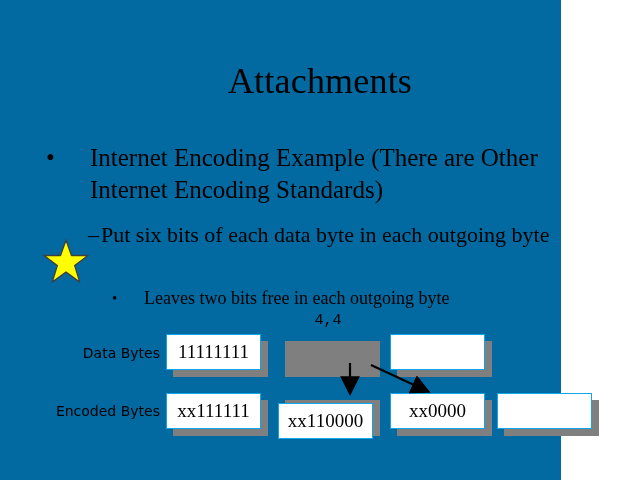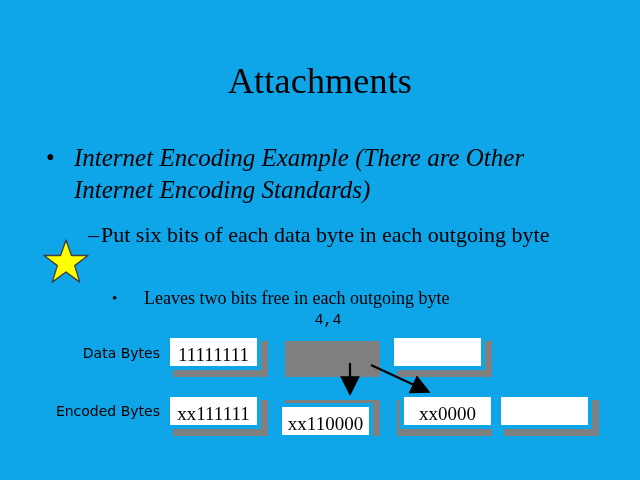--- a/index.html
+++ b/index.html
@@ -10,23 +10,23 @@
   }
   body {
     width: 640px;
     height: 480px;
     overflow: hidden;
     font-family: "Liberation Serif", "DejaVu Serif", serif;
     color: #000000;
   }
   .slide {
     position: relative;
-    width: 640px;
+    width: 561px;
     height: 480px;
-    background: #0ea5e9;
+    background: #0369a1;
   }
 
   
   .slide-title {
     position: absolute;
     left: 0;
     top: 60px;
     width: 640px;
     text-align: center;
     font-family: "Liberation Serif", "DejaVu Serif", serif;
@@ -50,22 +50,21 @@
     position: absolute;
     left: 0;
     top: 0;
     width: 22px;
     text-align: left;
     font-size: 25px;
     line-height: 32px;
   }
   .bullet-l1 .text {
     display: block;
-    margin-left: 28px;
-    font-style: italic;
+    margin-left: 44px;
   }
 
   .bullet-l2 {
     position: absolute;
     left: 88px;
     top: 220px;
     width: 500px;
     font-size: 22px;
     line-height: 29px;
   }
@@ -138,21 +137,21 @@
   .label-encoded {
     left: 20px;
     top: 402px;
     width: 140px;
   }
 
   .byte-box {
     position: absolute;
     box-sizing: border-box;
     background: #ffffff;
-    border: 4px solid #0ea5e9;
+    border: 1px solid #0ea5e9;
     font-family: "Liberation Serif", "DejaVu Serif", serif;
     font-size: 19px;
     line-height: 34px;
     text-align: center;
     color: #000000;
     white-space: nowrap;
   }
   .box-shadow {
     position: absolute;
     background: #7f7f7f;
@@ -211,21 +210,21 @@
     <div class="box-shadow" style="left:397px; top:341px; width:95px; height:36px;"></div>
     <div class="byte-box" style="left:390px; top:334px; width:95px; height:36px;"></div>
 
     <div class="box-shadow" style="left:173px; top:400px; width:95px; height:36px;"></div>
     <div class="byte-box" style="left:166px; top:393px; width:95px; height:36px;">xx111111</div>
 
     <div class="box-shadow" style="left:285px; top:400px; width:95px; height:36px;"></div>
     <div class="byte-box" style="left:278px; top:403px; width:95px; height:36px;">xx110000</div>
 
     <div class="box-shadow" style="left:397px; top:400px; width:95px; height:36px;"></div>
-    <div class="byte-box" style="left:400px; top:393px; width:95px; height:36px;">xx0000</div>
+    <div class="byte-box" style="left:390px; top:393px; width:95px; height:36px;">xx0000</div>
 
     <div class="box-shadow" style="left:504px; top:400px; width:95px; height:36px;"></div>
     <div class="byte-box" style="left:497px; top:393px; width:95px; height:36px;"></div>
 
     <svg style="position:absolute; left:0; top:0; width:640px; height:480px;">
       <defs>
         <marker id="ah" markerWidth="9" markerHeight="9" refX="7.2" refY="4.5" orient="auto" markerUnits="strokeWidth">
           <path d="M0,0 L9,4.5 L0,9 z" fill="#000000"></path>
         </marker>
       </defs>

